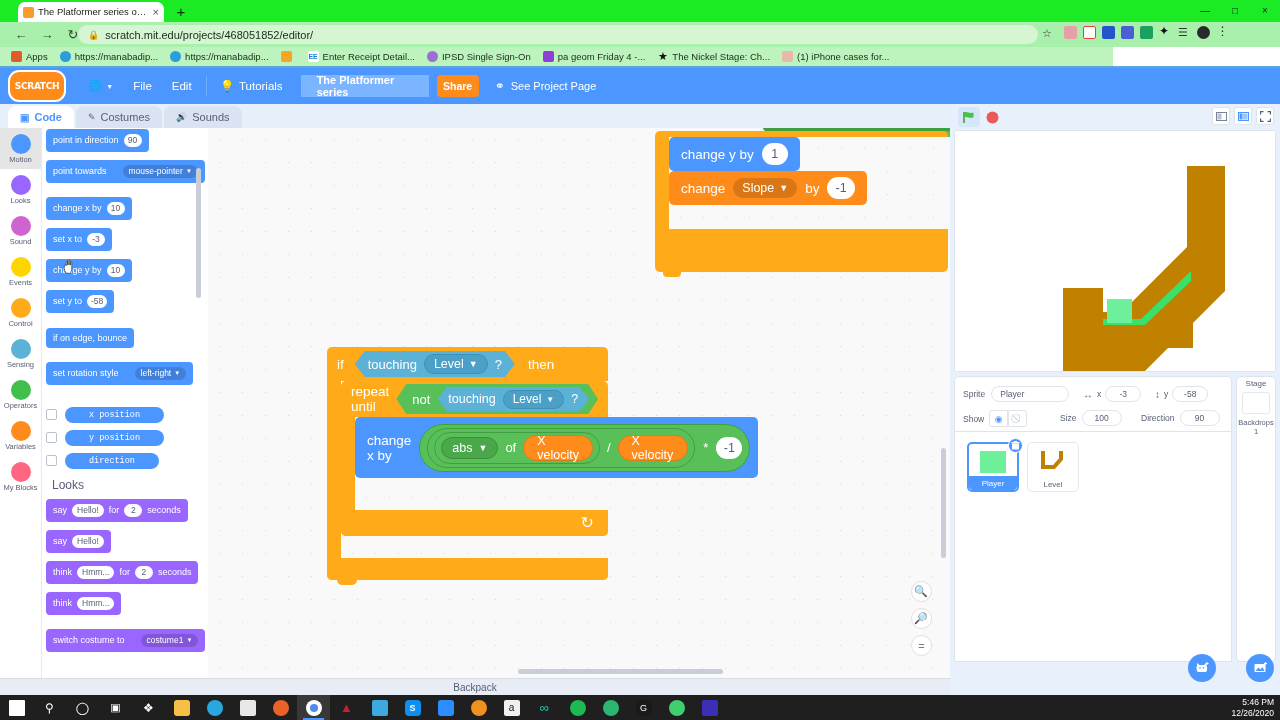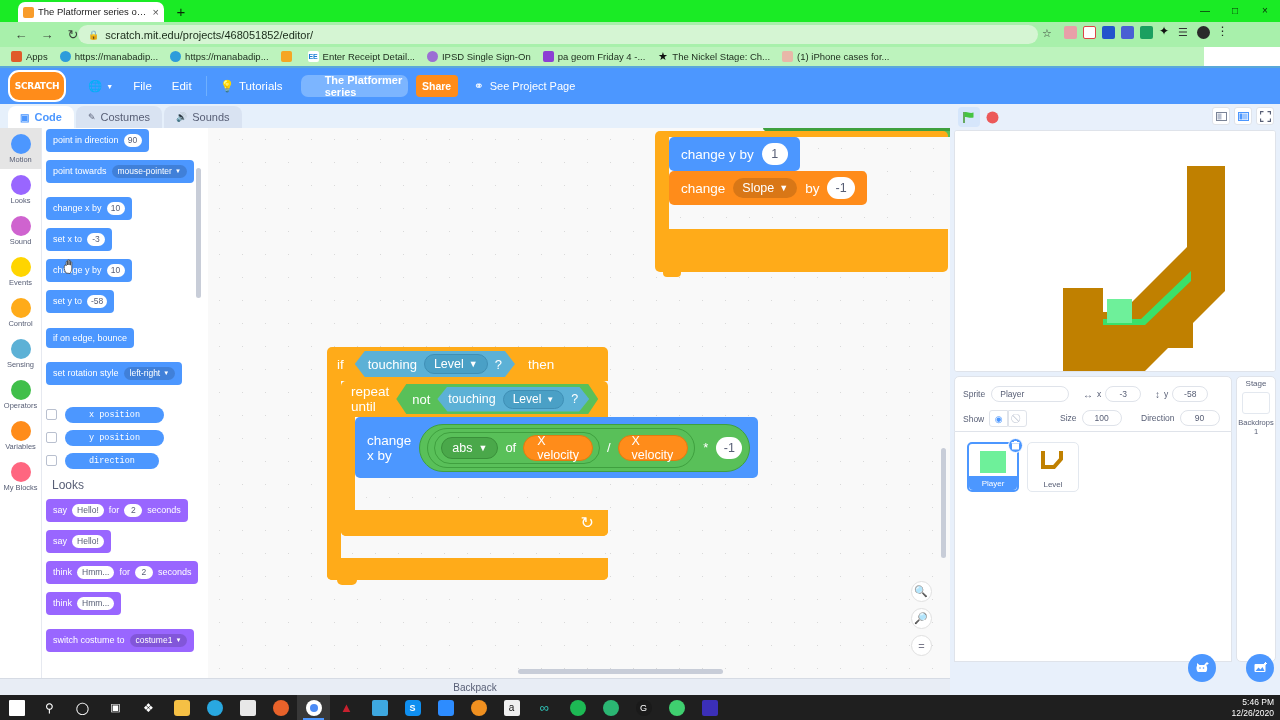--- a/index.html
+++ b/index.html
@@ -50,21 +50,21 @@
     background:#d5f5d3; border-radius:10px; display:flex; align-items:center;
     padding-left:10px; gap:6px;
   }
   #omnibox .lock { font-size:9px; color:#2f4f2f; }
   #omnibox .url { font-size:11px; color:#1a2b1a; }
   #star-icon { position:absolute; left:1042px; top:27px; font-size:11px; color:#3b433b; }
   #ext-icons { position:absolute; left:1064px; top:26px; display:flex; gap:6px; align-items:center; }
   .exticon { width:13px; height:13px; border-radius:2px; }
 
   #bookmarks {
-    position:absolute; left:0; top:47px; width:1204px; height:19px;
+    position:absolute; left:0; top:47px; width:1113px; height:19px;
     background:#bdf3bd; display:flex; align-items:center; gap:2px; padding-left:6px;
   }
   .bm { display:flex; align-items:center; gap:4px; padding:0 5px; height:19px; }
   .bm .bmicon { width:11px; height:11px; border-radius:2px; flex:none; }
   .bm .bmlabel { font-size:9.5px; color:#1c2b1c; white-space:nowrap; }
   #bm-divider { position:absolute; left:0; top:66px; width:1280px; height:2px; background:#5aa8d8; }
 
   
   #scratch-menubar {
     position:absolute; left:0; top:68px; width:1280px; height:36px;
@@ -75,23 +75,23 @@
     border-radius:11px; border:2px solid #fff;
     color:#fff; font-size:9px; font-weight:bold; letter-spacing:-0.3px;
     display:flex; align-items:center; justify-content:center;
     font-family:"DejaVu Sans", sans-serif;
   }
   .mb-item { color:#fff; font-size:11.5px; padding:0 10px; height:36px;
     display:flex; align-items:center; gap:4px; }
   #mb-globe { margin-left:12px; }
   #mb-sep { width:1px; height:20px; background:#6fb0ff; margin:0 4px; }
   #project-name {
-    margin-left:8px; width:107px; height:22px; background:#7cb5ff;
-    border-radius:7px; color:#fff; font-size:11px;
-    display:flex; align-items:center; padding-left:24px; font-weight:600;
+    margin-left:8px; width:128px; height:22px; background:#7cb5ff;
+    border-radius:0; color:#fff; font-size:11px;
+    display:flex; align-items:center; padding-left:16px; font-weight:600;
   }
   #share-btn {
     margin-left:8px; width:42px; height:22px; background:#ff8c1a;
     border-radius:4px; color:#fff; font-size:10.5px; font-weight:bold;
     display:flex; align-items:center; justify-content:center;
   }
   #project-page-btn {
     margin-left:10px; height:22px; color:#fff; font-size:11px;
     display:flex; align-items:center; gap:6px; padding:0 6px;
   }
@@ -132,21 +132,21 @@
     white-space:nowrap; }
   .blk.motion { background:#4c97ff; }
   .blk.looks  { background:#9966ff; }
   .blk .num { background:#fff; color:#575e75; border-radius:8px; min-width:18px;
     height:13px; display:inline-flex; align-items:center; justify-content:center;
     font-size:8.5px; padding:0 4px; }
   .blk .txt { background:#fff; color:#575e75; border-radius:8px; min-width:26px;
     height:13px; display:inline-flex; align-items:center; justify-content:center;
     font-size:8.5px; padding:0 5px; }
   .blk .dd { background:rgba(0,0,0,0.15); border-radius:8px; height:13px;
-    display:inline-flex; align-items:center; gap:3px; padding:0 6px; font-size:8.5px; }
+    display:inline-flex; align-items:center; gap:3px; padding:0 6px; font-size:8.5px;margin-left:11px; }
   .blk .dd .arr { font-size:6px; }
   .reporter { display:inline-flex; align-items:center; background:#4c97ff;
     color:#fff; font-size:8.5px; border-radius:10px; padding:3px 24px;font-family:Liberation Mono, monospace; }
   .chkrow { display:flex; align-items:center; gap:8px; margin-bottom:7px; }
   .chk { width:11px; height:11px; border:1px solid #b9c0cf; border-radius:2px; background:#fff; }
   .pal-heading { font-size:12px; color:#575e75; margin:9px 0 7px 6px; }
 
   
   #workspace { position:absolute; left:208px; top:0; width:742px; height:550px;
     background:#f9f9f9;

